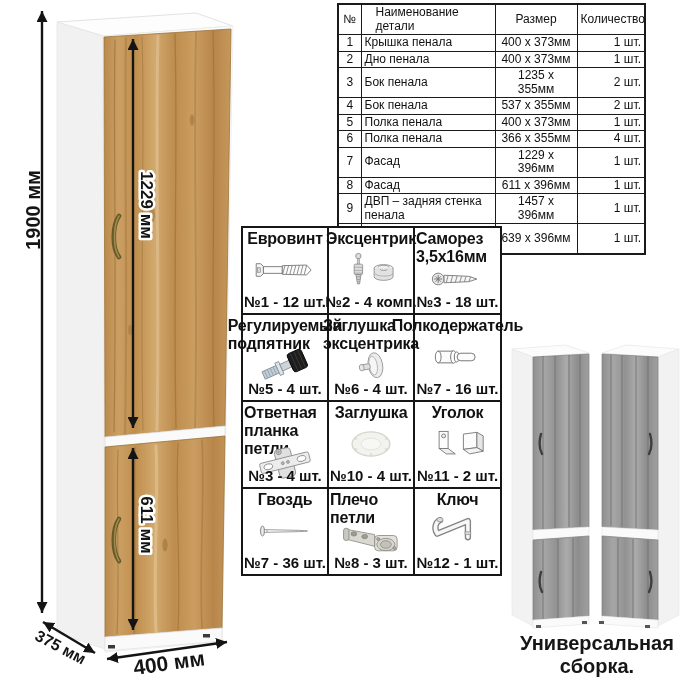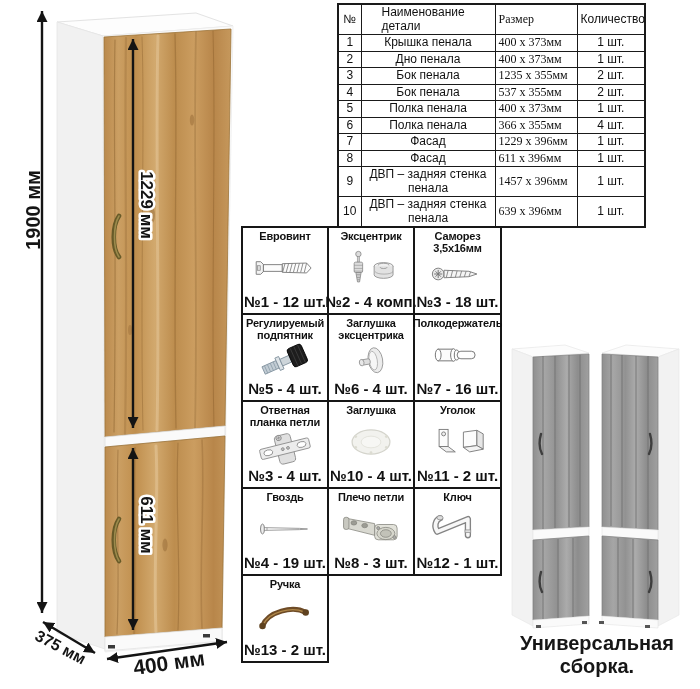--- a/index.html
+++ b/index.html
@@ -7,33 +7,33 @@
           font-family:"Liberation Sans", sans-serif; color:#111; }
 
   
   table.parts { position:absolute; left:337px; top:3px; width:307px;
                 border-collapse:collapse; table-layout:fixed;
                 border:2px solid #1a1a1a; font-size:12px; line-height:13.5px; }
   .parts th, .parts td { border:1px solid #1a1a1a; padding:1px 3px; font-weight:normal; }
   .parts thead tr { height:18px; }
   .parts tbody tr { height:15px; }
   .parts .c-num  { text-align:center; }
-  .parts .c-name { text-align:center; }
-  .parts .c-size { text-align:left;font-family:Liberation Serif, serif; }
-  .parts .c-qty  { text-align:center; }
+  .parts .c-name { text-align:left; }
+  .parts .c-size { text-align:center; }
+  .parts .c-qty  { text-align:right; }
 
   
   table.hw { position:absolute; left:241px; top:226px; width:259px;
              border-collapse:collapse; table-layout:fixed; }
   .hw td { border:2px solid #161616; padding:0; vertical-align:top; background:#fff; }
   .hw td.empty { border:0; background:transparent; }
   .hw tr { height:84px; }
   .hw-inner { height:80px; display:flex; flex-direction:column; justify-content:space-between;
               align-items:center; padding:2px 1px 3px; }
-  .hw-title { font-weight:bold; font-size:11px; line-height:1.12; text-align:center; letter-spacing:-0.2px; }
+  .hw-title { font-weight:bold; font-size:16px; line-height:1.12; text-align:left; letter-spacing:-0.2px; }
   .hw-count { font-weight:bold; font-size:15px; white-space:nowrap; }
   .hw-icon { flex:1 1 auto; display:flex; align-items:center; justify-content:center; min-height:0; }
   .hw-icon svg { width:70px; height:36px; }
 
   
   svg.cab-main { position:absolute; left:0; top:0; }
   svg.cab-gray { position:absolute; left:503px; top:344px; }
   .dim { stroke:#141414; stroke-width:2.4; marker-start:url(#ah); marker-end:url(#ah); }
   .dimtxt { font-family:"Liberation Sans", sans-serif; font-weight:bold; fill:#141414; }
   .halo { paint-order:stroke; stroke:#ffffff; stroke-width:5px; stroke-linejoin:round; }
@@ -136,21 +136,21 @@
   <table class="parts">
     <colgroup>
         <col style="width:23px">
         <col style="width:134px">
         <col style="width:82px">
         <col style="width:68px">
       </colgroup>
     <thead>
       <tr>
         <th class="c-num">№</th>
-        <th class="c-name" style="text-align:left;padding-left:20px">Наименование детали</th>
+        <th class="c-name" style="text-align:left;padding-left:14px">Наименование детали</th>
         <th class="c-size">Размер</th>
         <th class="c-qty">Количество</th>
       </tr>
     </thead>
     <tbody>
       <tr>
           <td class="c-num">1</td>
           <td class="c-name">Крышка пенала</td>
           <td class="c-size">400 x 373мм</td>
           <td class="c-qty">1 шт.</td>
@@ -392,21 +392,21 @@
         <div class="hw-title">Гвоздь</div>
         <div class="hw-icon">
           <svg viewBox="0 0 72 40">
                   <g stroke="#777">
             <ellipse cx="11" cy="20" rx="2.2" ry="5.5" fill="#eee" stroke-width="1"></ellipse>
             <polygon points="13,18.5 52,19.3 61,20 52,20.7 13,21.5" fill="#fff" stroke-width="0.8"></polygon>
             <path d="M16,18.6 v2.8" fill="none" stroke-width="0.7"></path>
           </g>
                 </svg>
         </div>
-        <div class="hw-count">№4 - 19 шт.</div>
+        <div class="hw-count">№7 - 36 шт.</div>
       </div>
           </td>
       <td>
             <div class="hw-inner">
         <div class="hw-title">Плечо петли</div>
         <div class="hw-icon">
           <svg viewBox="0 0 72 40">
                   <g stroke="#8a8a82" stroke-width="0.9">
             <rect x="40" y="15" width="25" height="17" rx="4" fill="#e2e2da"></rect>
             <ellipse cx="52.5" cy="25" rx="10" ry="6.8" fill="#d6d6cc"></ellipse>
@@ -430,39 +430,20 @@
           <svg viewBox="0 0 72 40">
             <path d="M16,8 C11,10 9,17 13,23 L47,9 L47,27" fill="none" stroke="#848484" stroke-width="7" stroke-linecap="round" stroke-linejoin="round"></path>
             <path d="M16,8 C11,10 9,17 13,23 L47,9 L47,27" fill="none" stroke="#f7f7f7" stroke-width="4" stroke-linecap="round" stroke-linejoin="round"></path>
             <ellipse cx="16" cy="7.5" rx="3.4" ry="2.4" fill="#ddd" stroke="#848484" stroke-width="0.8"></ellipse>
             <rect x="43.8" y="21" width="6.4" height="3" fill="#ddd" stroke="#848484" stroke-width="0.7"></rect>
           </svg>
         </div>
         <div class="hw-count">№12 - 1 шт.</div>
       </div>
           </td>
-    </tr>
-    <tr>
-      <td>
-            <div class="hw-inner">
-        <div class="hw-title">Ручка</div>
-        <div class="hw-icon">
-          <svg viewBox="0 0 72 40">
-            <path d="M11,31 C17,15 45,8 59,16" fill="none" stroke="#6e4b26" stroke-width="5.5" stroke-linecap="round"></path>
-            <path d="M12,29.5 C18,15 44,9 57,15.5" fill="none" stroke="#a8severity" stroke-width="0"></path>
-            <path d="M12,29.5 C18,15 44,9.5 57,15.5" fill="none" stroke="#b08849" stroke-width="1.6" stroke-linecap="round"></path>
-            <circle cx="11" cy="31" r="3.6" fill="#5f421f"></circle>
-            <circle cx="59" cy="16" r="3.6" fill="#5f421f"></circle>
-          </svg>
-        </div>
-        <div class="hw-count">№13 - 2 шт.</div>
-      </div>
-          </td>
-      <td class="empty"></td>
-      <td class="empty"></td>
     </tr>
     </tbody>
   </table>
 
   <svg class="cab-gray" width="180" height="290" viewBox="0 0 180 290" xmlns="http://www.w3.org/2000/svg">
     <defs>
       <linearGradient id="grayG" x1="0" y1="0" x2="1" y2="0">
         <stop offset="0" stop-color="#8f8f8f"></stop>
           <stop offset="0.2" stop-color="#a6a6a6"></stop>
         <stop offset="0.42" stop-color="#929292"></stop>

